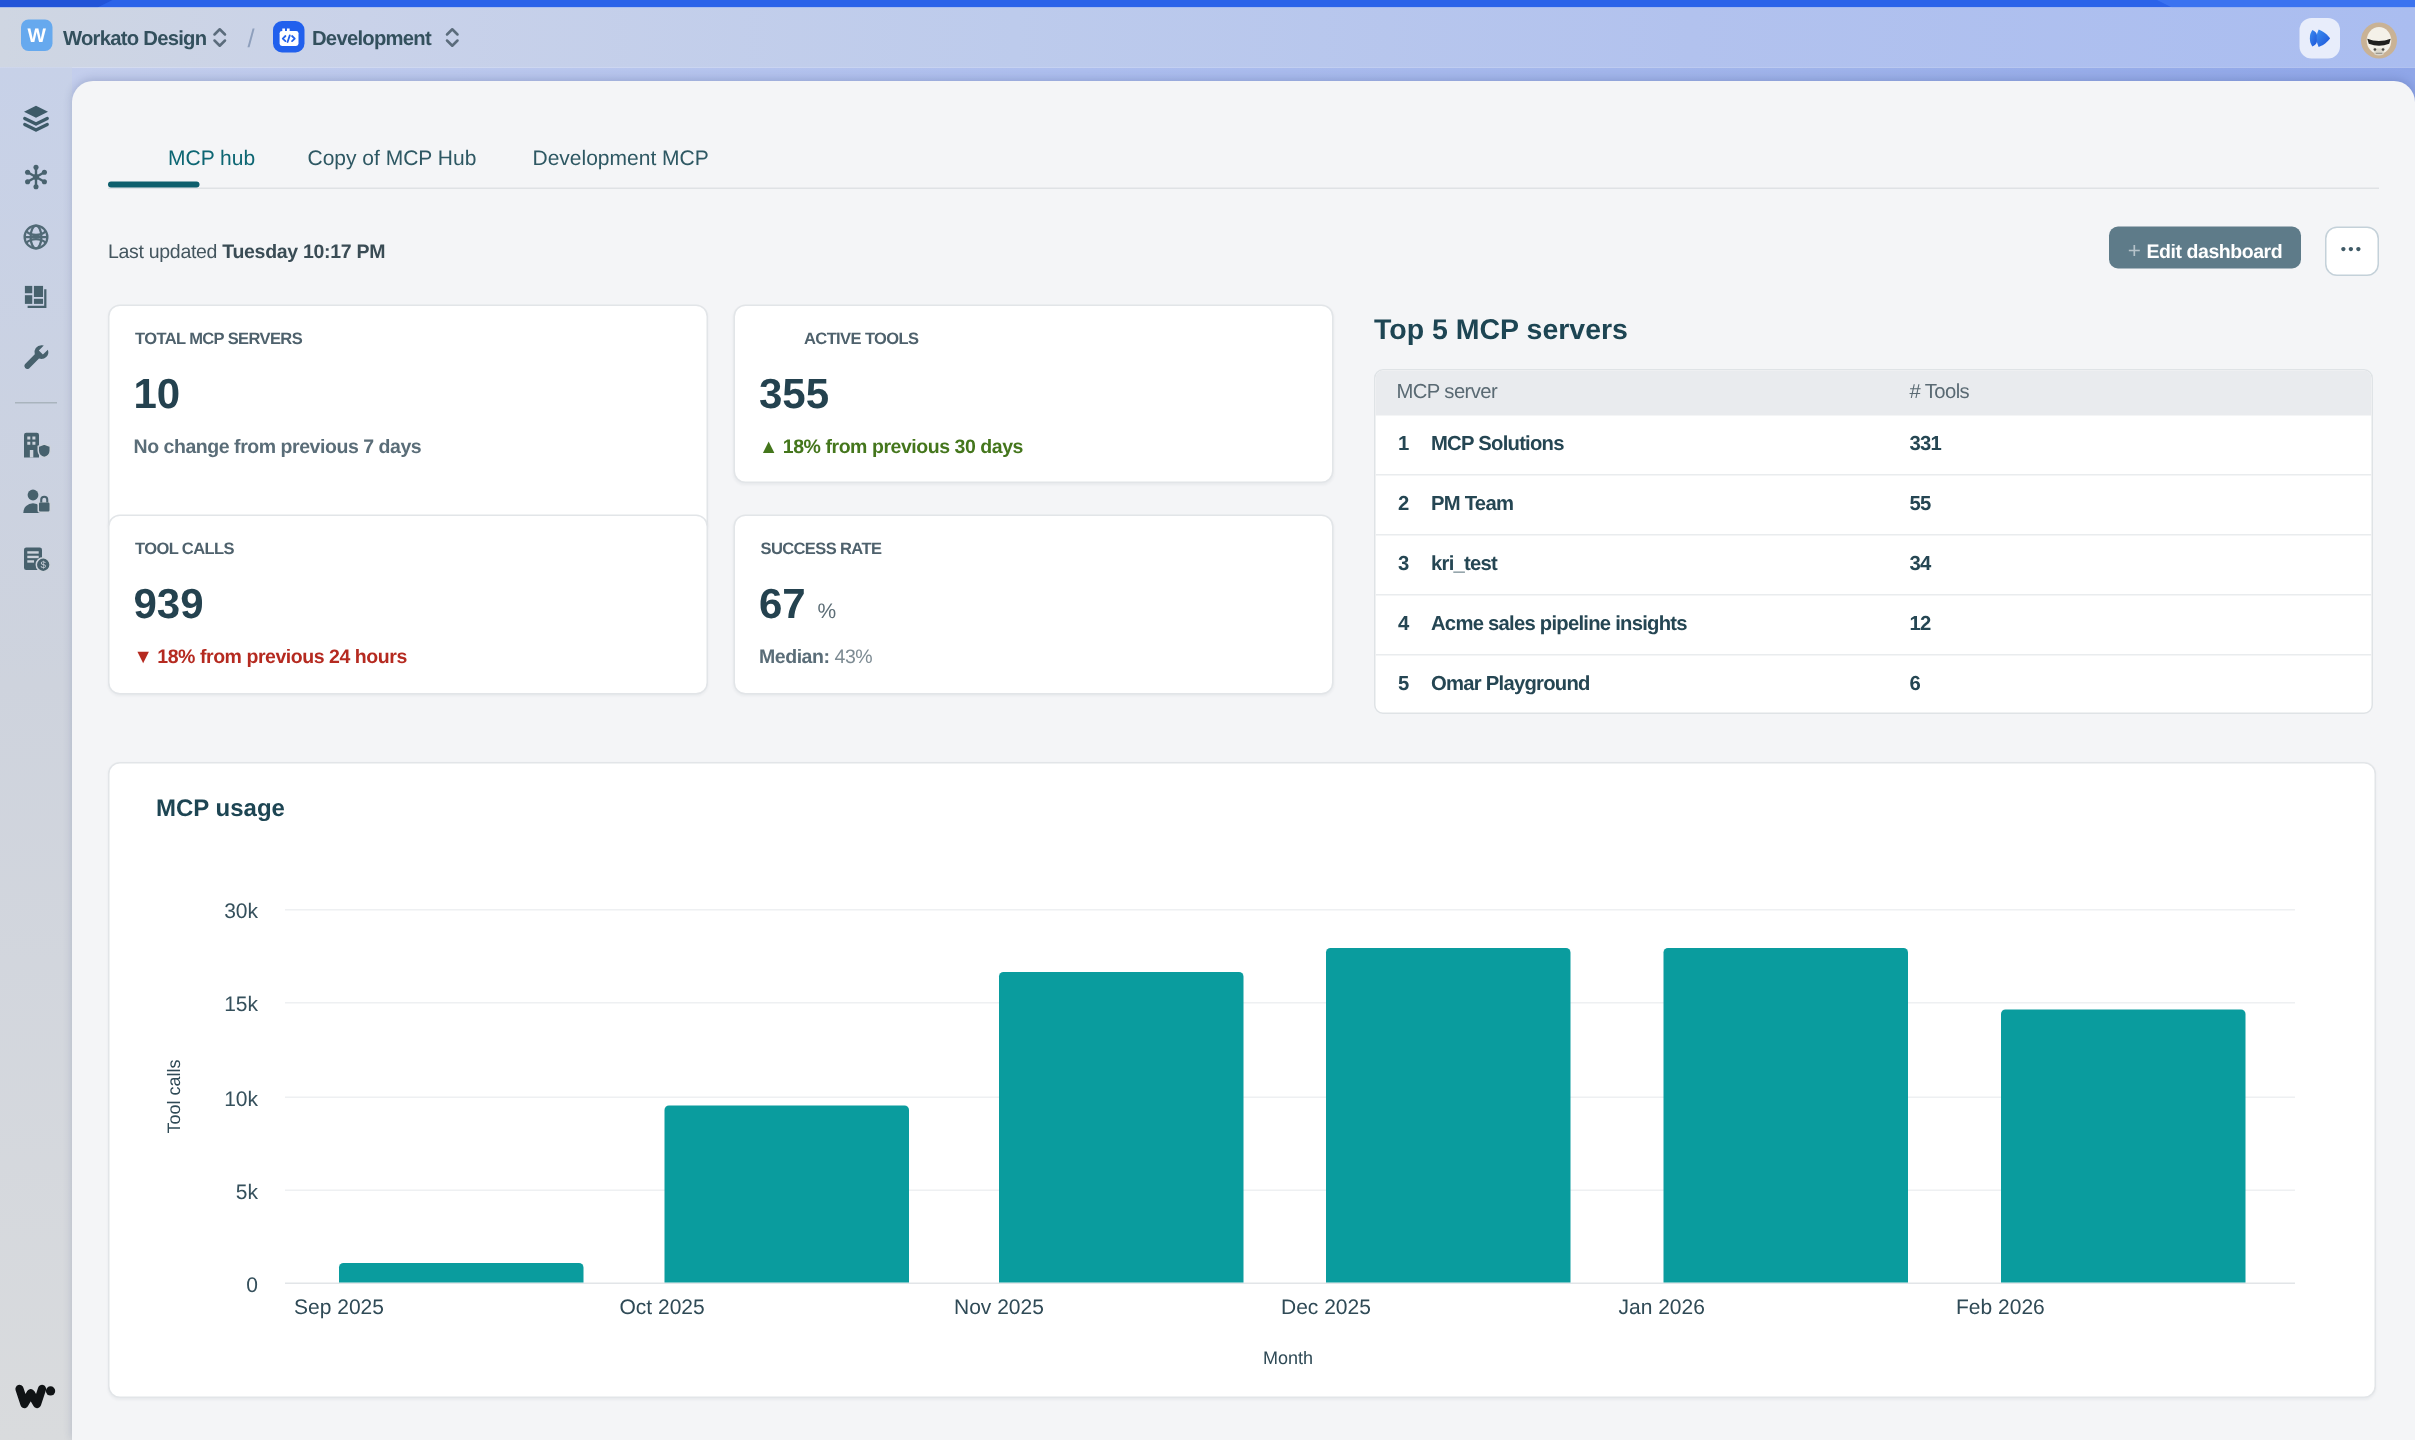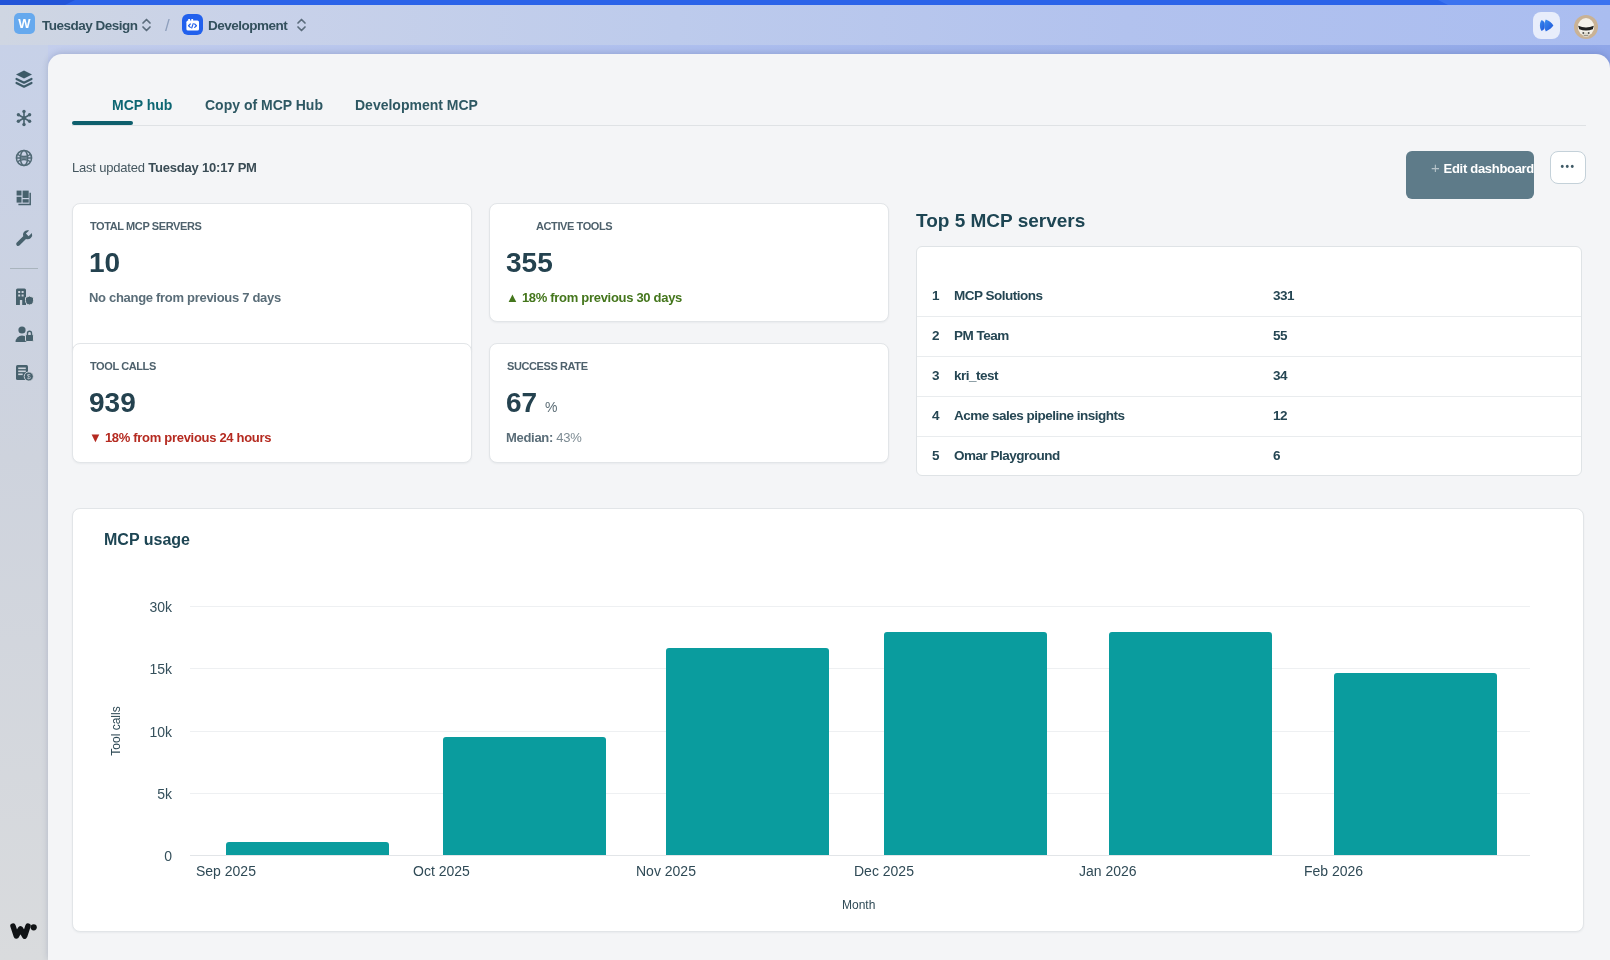--- a/index.html
+++ b/index.html
@@ -20,31 +20,31 @@
 
   
   .wlogo { left:14px; top:13px; width:21px; height:21px; border-radius:5px;
     background:#66a9ee; color:#fff; font-size:13px; font-weight:bold;
     text-align:center; line-height:21px; }
   .crumbtext { font-size:13.5px; font-weight:bold; color:#33505d; top:18px; line-height:15px; letter-spacing:-0.5px;}
   .slash { color:#8e9fbc; font-size:17px; top:16px; }
   .devicon { left:182px; top:14px; width:21px; height:21px; border-radius:6px; background:#2160ed; }
 
   
-  .tab { font-size:14px; font-weight:bold; top:96px; line-height:18px;padding-left:40px; }
+  .tab { font-size:14px; font-weight:normal; top:96px; line-height:18px;padding-left:40px; }
   .tab.active { color:#0d6673; }
   .tab.idle { color:#2e5863; }
   #tabline { left:72px; top:125px; width:1514px; height:1px; background:#dfe2e5; }
   #tabunder { left:72px; top:121px; width:61px; height:4px; border-radius:2px; background:#0e5f6d; }
 
   
   #lastupd { left:72px; top:160px; font-size:13px; color:#44565f; letter-spacing:-0.2px; }
   #lastupd b { color:#3a4c55; }
-  #editbtn { left:1406px; top:151px; width:128px; height:48px; background:#5e7b89;
-    border-radius:6px; color:#fff; font-size:13px; font-weight:bold; text-align:right; letter-spacing:-0.3px;
+  #editbtn { left:1406px; top:151px; width:128px; height:28px; background:#5e7b89;
+    border-radius:6px; color:#fff; font-size:13px; font-weight:bold; text-align:center; letter-spacing:-0.3px;
     line-height:33px; }
   #editbtn span.plus { color:#b6c3ca; font-weight:normal; font-size:15px; margin-right:4px;}
   #morebtn { left:1550px; top:151px; width:36px; height:33px; background:#fff;
     border:1px solid #c4d1d9; border-radius:8px; color:#3f5a66; text-align:center;
     font-size:10px; font-weight:bold; line-height:30px; letter-spacing:1.5px;}
 
   
   .card { background:#fff; border:1px solid #e2e5e8; border-radius:8px;
     box-shadow:0 1px 2px rgba(20,40,60,.05); }
   .kpilabel { font-size:11px; font-weight:bold; letter-spacing:-0.4px; color:#4e616c; }
@@ -76,21 +76,21 @@
 <body>
 <div class="abs" id="topstrip"></div>
 <div class="abs" style="left:0;top:0;width:75px;height:5px;background:#2254d8;clip-path:polygon(0 0,75px 0,65px 5px,0 5px);"></div>
 <div class="abs" style="left:1430px;top:0;width:180px;height:5px;background:#3b73f0;clip-path:polygon(8px 0,180px 0,180px 5px,18px 5px);"></div>
 <div class="abs" id="header"></div>
 <div class="abs" id="pagebg"></div>
 <div class="abs" id="sidebar"></div>
 <div class="abs" id="panel"></div>
 
 <div class="abs wlogo">W</div>
-<div class="abs crumbtext" style="left:42px;">Tuesday Design</div>
+<div class="abs crumbtext" style="left:42px;">Workato Design</div>
 <svg class="abs" style="left:141px; top:17px;" width="11" height="16" viewBox="0 0 11 16">
     <path d="M2 6 L5.5 2.5 L9 6" fill="none" stroke="#5b6c7c" stroke-width="1.7" stroke-linecap="round" stroke-linejoin="round"></path>
     <path d="M2 10 L5.5 13.5 L9 10" fill="none" stroke="#5b6c7c" stroke-width="1.7" stroke-linecap="round" stroke-linejoin="round"></path>
   </svg>
 <div class="abs slash" style="left:165px;">/</div>
 <div class="abs devicon"><svg width="21" height="21" viewBox="0 0 21 21">
       <rect x="4.4" y="6.6" width="12.6" height="10" rx="1.6" fill="#fff"></rect>
       <rect x="6.2" y="5" width="1.8" height="3" fill="#fff"></rect>
       <rect x="9.3" y="5" width="1.8" height="3" fill="#fff"></rect>
       <path d="M8.3 10 l-1.8 1.7 l1.8 1.7 M12.7 10 l1.8 1.7 l-1.8 1.7 M11.2 9.6 l-1.5 4.4" fill="none" stroke="#2563eb" stroke-width="1.2" stroke-linecap="round" stroke-linejoin="round"></path>
@@ -145,20 +145,24 @@
   <div class="abs kpisub red" style="left:16px; top:86px;">▼ 18% from previous 24 hours</div>
 </div>
 <div class="abs card" style="left:489px; top:343px; width:400px; height:120px;">
   <div class="abs kpilabel" style="left:17px; top:16px;">SUCCESS RATE</div>
   <div class="abs kpival" style="left:16px; top:45px;">67 <span style="font-size:14px; font-weight:normal; color:#5d6e77;">%</span></div>
   <div class="abs kpisub" style="left:16px; top:86px;">Median: <span style="font-weight:normal; color:#7d8b93;">43%</span></div>
 </div>
 
 <div class="abs" id="tbltitle">Top 5 MCP servers</div>
 <div class="abs" id="tbl">
+  <div class="thead">
+      <span class="abs" style="left:14px; top:6px;">MCP server</span>
+      <span class="abs" style="left:356px; top:6px;"># Tools</span>
+    </div>
   <div class="trow" style="top:30px;">
       <span class="abs" style="left:15px; top:11px;">1</span>
       <span class="abs" style="left:37px; top:11px;">MCP Solutions</span>
       <span class="abs" style="left:356px; top:11px;">331</span>
     </div>
   <div class="trow" style="top:70px;">
       <span class="abs" style="left:15px; top:11px;">2</span>
       <span class="abs" style="left:37px; top:11px;">PM Team</span>
       <span class="abs" style="left:356px; top:11px;">55</span>
     </div>

